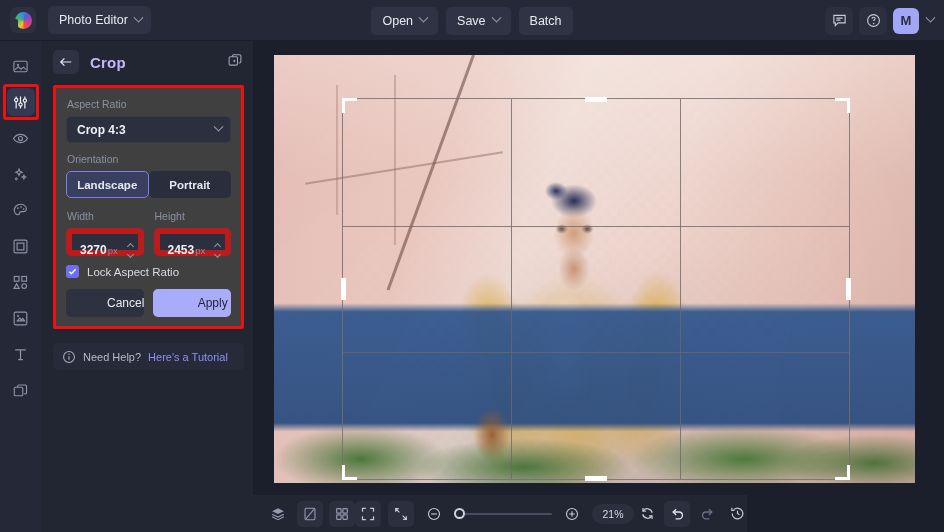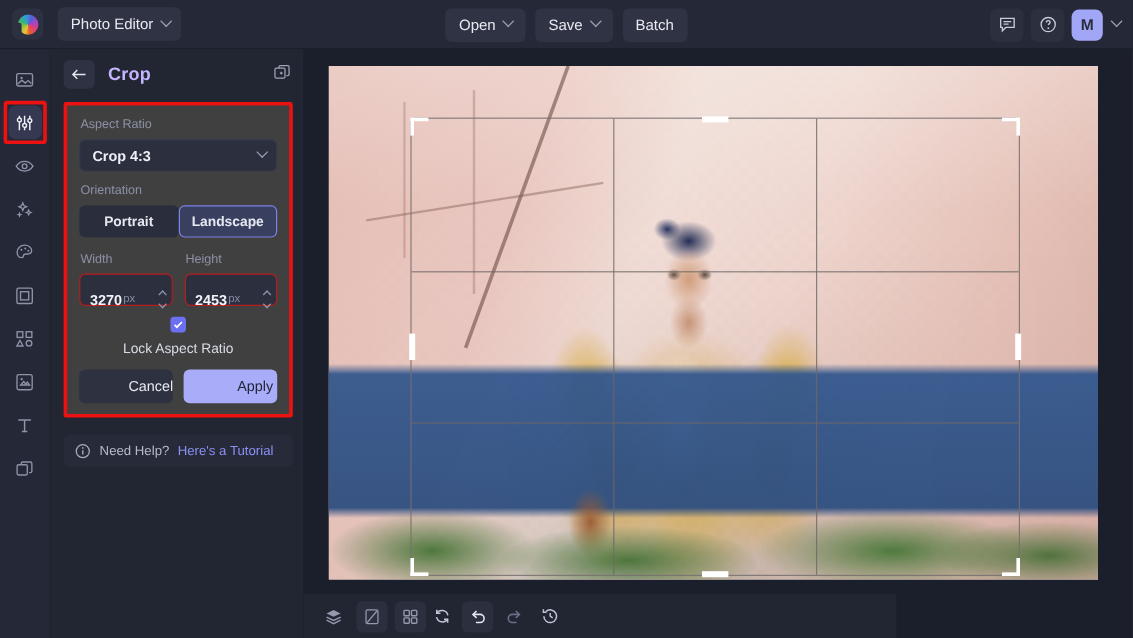--- a/index.html
+++ b/index.html
@@ -132,40 +132,40 @@
     justify-content: center; font-size: 11.5px; font-weight: bold;
     color: #e6e8f1; background: #2a2e3c; cursor: pointer;
     border: 1px solid transparent;
   }
   .seg.on { background: #393f5e; border-color: #7d80e8; }
 
   .wh-row { display: flex; gap: 10px; }
   .wh-col { flex: 1; }
   .num {
     height: 27px; border-radius: 5px; background: #2b2f3e;
-    border: 1px solid #b91c1c;
+    border: 6px solid #b91c1c;
     display: flex; align-items: center; padding: 16px 5px 0 8px; cursor: text;
   }
   .num-val { font-size: 12px; font-weight: bold; color: #f2f3f8; }
   .num-unit { font-size: 9.5px; color: #868ca2; margin-left: 1px; }
   .stepper {
     margin-left: auto; display: flex; flex-direction: column; gap: 3px;
     align-items: center; cursor: pointer;
   }
   .st-up, .st-dn {
     width: 7px; height: 4px;
   }
   .st-up { border-left: 1.3px solid #9097ad; border-top: 1.3px solid #9097ad;
            transform: skewX(0) rotate(45deg); width: 5px; height: 5px;
            border-right: none; border-bottom: none; }
   .st-dn { border-right: 1.3px solid #9097ad; border-bottom: 1.3px solid #9097ad;
            transform: rotate(45deg); width: 5px; height: 5px; }
 
   .check-row {
-    display: flex; align-items: center; gap: 8px; margin-top: 9px; cursor: pointer; flex-direction: column;
+    display: flex; align-items: center; gap: 8px; margin-top: 9px; cursor: pointer;
   }
   .cbox {
     width: 13px; height: 13px; border-radius: 3px; background: #6c6ff0;
     display: flex; align-items: center; justify-content: center;
   }
   .check-label { font-size: 11.5px; color: #d9dbe6; }
 
   .btn-row { display: flex; gap: 9px; margin-top: 11px; }
   .btn {
     flex: 1; height: 28px; border-radius: 5px; font-size: 12px;
@@ -464,22 +464,22 @@
     <div class="redbox">
 
       <div class="fld-label">Aspect Ratio</div>
       <div class="select">
         <span>Crop 4:3</span>
         <span class="chev"></span>
       </div>
 
       <div class="fld-label" style="margin-top:10px">Orientation</div>
       <div class="segwrap">
+        <div class="seg on">Landscape</div>
         <div class="seg">Portrait</div>
-        <div class="seg on">Landscape</div>
       </div>
 
       <div class="wh-row" style="margin-top:10px">
         <div class="wh-col">
           <div class="fld-label">Width</div>
           <div class="num">
             <span class="num-val">3270</span>
             <span class="num-unit">px</span>
             <span class="stepper">
               <span class="st-up"></span>
@@ -572,20 +572,49 @@
       <div class="bb-ic box">
         <svg width="16" height="16" viewBox="0 0 18 18">
           <rect x="3" y="3" width="5" height="5" rx=".8" fill="none" stroke="#9499ae" stroke-width="1.3"></rect>
           <rect x="10" y="3" width="5" height="5" rx=".8" fill="none" stroke="#9499ae" stroke-width="1.3"></rect>
           <rect x="3" y="10" width="5" height="5" rx=".8" fill="none" stroke="#9499ae" stroke-width="1.3"></rect>
           <rect x="10" y="10" width="5" height="5" rx=".8" fill="none" stroke="#9499ae" stroke-width="1.3"></rect>
         </svg>
       </div>
     </div>
 
+    <div class="bb-center">
+      <div class="bb-ic box">
+        <svg width="16" height="16" viewBox="0 0 18 18">
+          <path d="M6.6 2.8H2.8v3.8M11.4 2.8h3.8v3.8M6.6 15.2H2.8v-3.8M11.4 15.2h3.8v-3.8" fill="none" stroke="#c2c6d6" stroke-width="1.4"></path>
+        </svg>
+      </div>
+      <div class="bb-ic box">
+        <svg width="16" height="16" viewBox="0 0 18 18">
+          <path d="M3 3l4.2 4.2M3 6.6V3h3.6M15 15l-4.2-4.2M15 11.4V15h-3.6" fill="none" stroke="#c2c6d6" stroke-width="1.4"></path>
+        </svg>
+      </div>
+      <div class="bb-ic">
+        <svg width="16" height="16" viewBox="0 0 18 18">
+          <circle cx="9" cy="9" r="6.2" fill="none" stroke="#c2c6d6" stroke-width="1.3"></circle>
+          <path d="M5.8 9h6.4" stroke="#c2c6d6" stroke-width="1.3"></path>
+        </svg>
+      </div>
+      <div class="zoom-slider">
+        <div class="zs-track"></div>
+        <div class="zs-knob"></div>
+      </div>
+      <div class="bb-ic">
+        <svg width="16" height="16" viewBox="0 0 18 18">
+          <circle cx="9" cy="9" r="6.2" fill="none" stroke="#c2c6d6" stroke-width="1.3"></circle>
+          <path d="M5.8 9h6.4M9 5.8v6.4" stroke="#c2c6d6" stroke-width="1.3"></path>
+        </svg>
+      </div>
+      <div class="zoom-pill">21%</div>
+    </div>
 
     <div class="bb-right">
       <div class="bb-ic">
         <svg width="17" height="17" viewBox="0 0 18 18">
           <path d="M4.2 6.4A5.4 5.4 0 0 1 14 8.2M13.8 11.6A5.4 5.4 0 0 1 4 9.8" fill="none" stroke="#c2c6d6" stroke-width="1.3"></path>
           <path d="M4.2 3.2v3.2h3.2M13.8 14.8v-3.2h-3.2" fill="none" stroke="#c2c6d6" stroke-width="1.3"></path>
         </svg>
       </div>
       <div class="bb-ic box">
         <svg width="17" height="17" viewBox="0 0 18 18">

